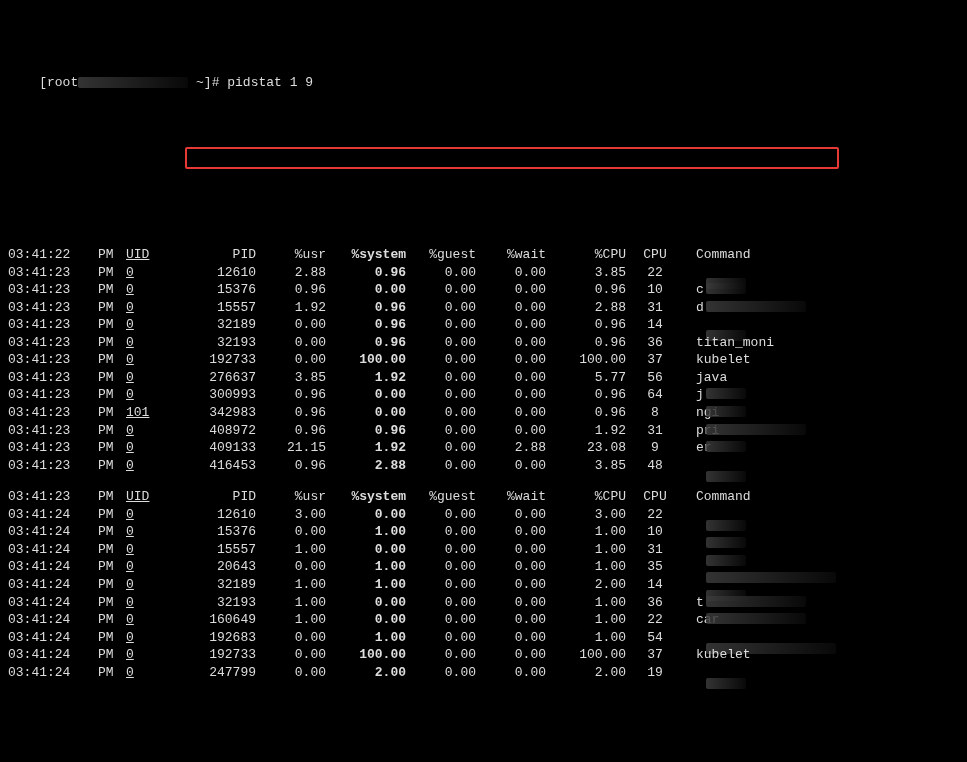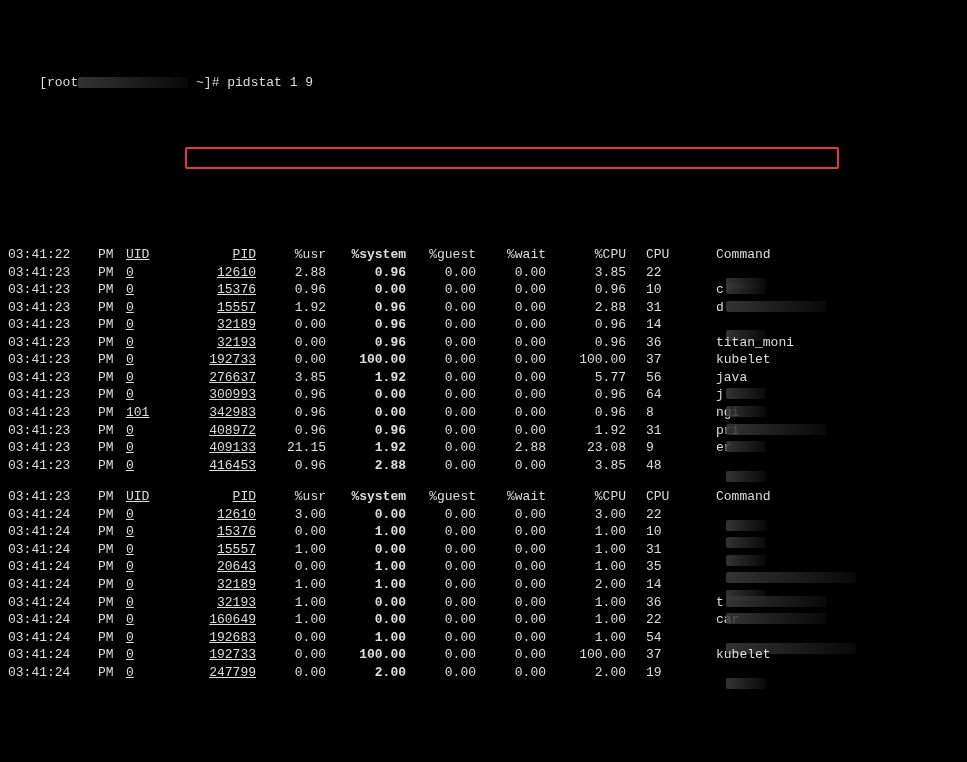--- a/index.html
+++ b/index.html
@@ -13,27 +13,27 @@
   }
   .term{
     padding:4px 8px 40px 8px;
     white-space:pre;
     position:relative;
   }
   .row span{display:inline-block;}
   .c-time{width:90px;text-align:left;}
   .c-ampm{width:28px;text-align:left;}
   .c-uid {width:50px;text-align:left;text-decoration:underline;}
-  .c-pid {width:80px;text-align:right;text-decoration:underline;}
+  .c-pid {width:80px;text-align:right;}
   .c-usr {width:70px;text-align:right;}
   .c-sys {width:80px;text-align:right;font-weight:bold;}
   .c-gst {width:70px;text-align:right;}
   .c-wait{width:70px;text-align:right;}
   .c-cpu {width:80px;text-align:right;}
-  .c-cpun{width:58px;text-align:left;padding-left:20px;}
+  .c-cpun{width:58px;text-align:center;}
   .c-cmd {width:180px;text-align:left;padding-left:12px;position:relative;}
   .hdr{color:#ddd;}
   .smudge::after{
     content:"";
     position:absolute;
     left:22px;top:2px;
     width:70px;height:11px;
     background:linear-gradient(90deg,rgba(60,60,60,.85),rgba(10,10,10,.85));
     border-radius:2px;
     filter:blur(.6px);

